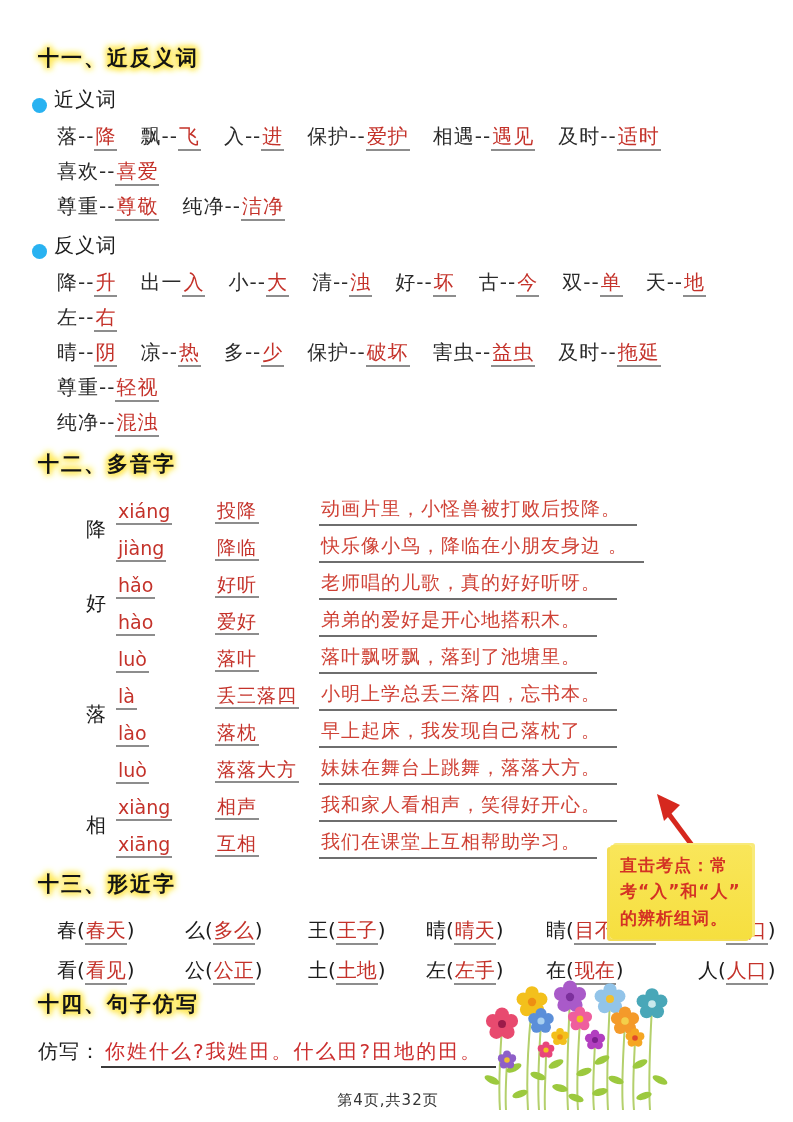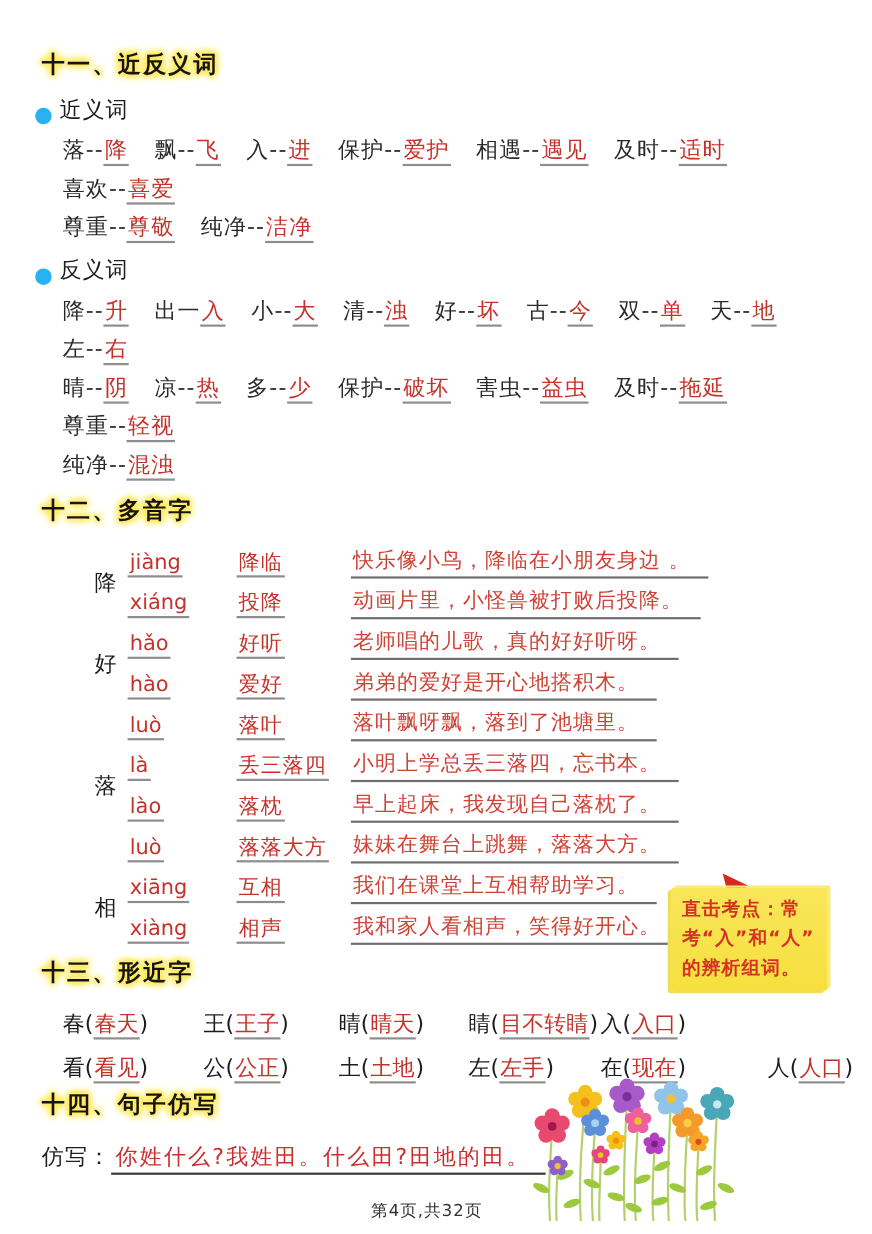--- a/index.html
+++ b/index.html
@@ -47,21 +47,21 @@
   .xjz-row { display:grid; grid-template-columns:128px 123px 118px 120px 152px 1fr;
              font-size:20px; color:#1c1c1c; line-height:40px; padding-left:19px; }
   .xjz { white-space:nowrap; }
 
   
   .sent-q { font-size:20px; color:#1f1f1f; letter-spacing:1px; line-height:24px; margin:10px 0 8px 0; }
   .sent-a { font-size:20px; color:#1f1f1f; letter-spacing:1px; line-height:26px; margin:8px 0 12px 0; }
   .sent-a .ans { color:#cc2e2e; border-bottom:2px solid #3a3a3a; padding:0 14px 3px 4px; letter-spacing:2px; }
 
   
-  .callout { position:absolute; left:610px; top:807px; width:142px;
+  .callout { position:absolute; left:610px; top:845px; width:142px;
              background:linear-gradient(180deg,#f9e65a 0%,#f6df3f 100%);
              box-shadow:-3px 2px 0 #f3dd55, 3px -2px 0 #f8ea7a; border-radius:3px;
              padding:7px 8px 8px 10px; }
   .callout div { color:#d43224; font-weight:700; font-size:17px; line-height:1.55; letter-spacing:1px; white-space:nowrap; }
 
   .arrow-svg { position:absolute; left:648px; top:792px; }
   .flowers-svg { position:absolute; left:484px; top:968px; }
 
   .footer { position:absolute; left:0; right:17px; bottom:12px; text-align:center;
             font-size:15px; color:#333; letter-spacing:1px; }
@@ -99,29 +99,29 @@
   </div>
 
   <div style="margin-top:10px;">
     <div class="sec-title">十二、多音字</div>
     <div class="mgz">
       <div class="mg-group">
         <div class="mg-char">降</div>
         <div class="mg-rows">
 
         <div class="mg-row">
+              <div class="mg-py"><span>xiáng</span></div>
+              <div class="mg-word"><span>投降</span></div>
+              <div class="mg-sent"><span>动画片里，小怪兽被打败后投降。</span></div>
+            </div>
+            <div class="mg-row">
               <div class="mg-py"><span>jiàng</span></div>
               <div class="mg-word"><span>降临</span></div>
               <div class="mg-sent"><span>快乐像小鸟，降临在小朋友身边 。</span></div>
             </div>
-            <div class="mg-row">
-              <div class="mg-py"><span>xiáng</span></div>
-              <div class="mg-word"><span>投降</span></div>
-              <div class="mg-sent"><span>动画片里，小怪兽被打败后投降。</span></div>
-            </div>
           </div>
       </div>
       <div class="mg-group">
         <div class="mg-char">好</div>
         <div class="mg-rows">
 
         <div class="mg-row">
               <div class="mg-py"><span>hǎo</span></div>
               <div class="mg-word"><span>好听</span></div>
               <div class="mg-sent"><span>老师唱的儿歌，真的好好听呀。</span></div>
@@ -157,39 +157,40 @@
               <div class="mg-word"><span>落落大方</span></div>
               <div class="mg-sent"><span>妹妹在舞台上跳舞，落落大方。</span></div>
             </div>
           </div>
       </div>
       <div class="mg-group">
         <div class="mg-char">相</div>
         <div class="mg-rows">
 
         <div class="mg-row">
+              <div class="mg-py"><span>xiàng</span></div>
+              <div class="mg-word"><span>相声</span></div>
+              <div class="mg-sent"><span>我和家人看相声，笑得好开心。</span></div>
+            </div>
+            <div class="mg-row">
               <div class="mg-py"><span>xiāng</span></div>
               <div class="mg-word"><span>互相</span></div>
               <div class="mg-sent"><span>我们在课堂上互相帮助学习。</span></div>
             </div>
-            <div class="mg-row">
-              <div class="mg-py"><span>xiàng</span></div>
-              <div class="mg-word"><span>相声</span></div>
-              <div class="mg-sent"><span>我和家人看相声，笑得好开心。</span></div>
-            </div>
           </div>
       </div>
     </div>
   </div>
 
   <div style="margin-top:8px;">
     <div class="sec-title">十三、形近字</div>
     <div class="xjz-row">
 
     <span class="xjz"><span>春(</span><span class="red-u">春天</span><span>)</span></span>
+        <span class="xjz"><span>么(</span><span class="red-u">多么</span><span>)</span></span>
         <span class="xjz"><span>王(</span><span class="red-u">王子</span><span>)</span></span>
         <span class="xjz"><span>晴(</span><span class="red-u">晴天</span><span>)</span></span>
         <span class="xjz"><span>睛(</span><span class="red-u">目不转睛</span><span>)</span></span>
         <span class="xjz"><span>入(</span><span class="red-u">入口</span><span>)</span></span>
       </div>
     <div class="xjz-row">
 
     <span class="xjz"><span>看(</span><span class="red-u">看见</span><span>)</span></span>
         <span class="xjz"><span>公(</span><span class="red-u">公正</span><span>)</span></span>
         <span class="xjz"><span>土(</span><span class="red-u">土地</span><span>)</span></span>

